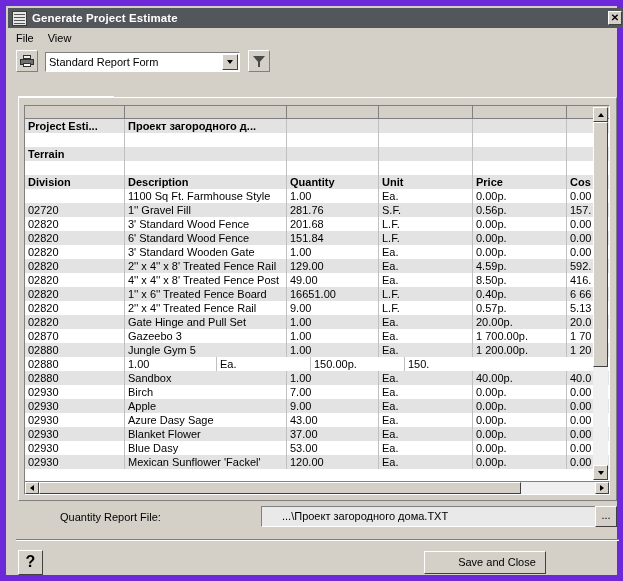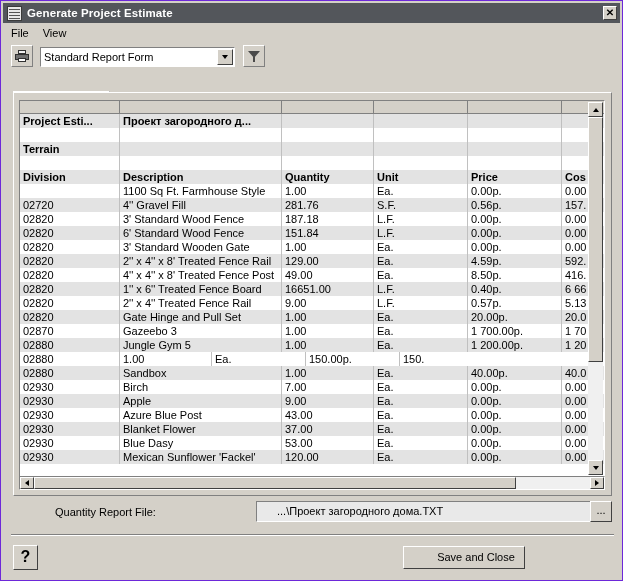--- a/index.html
+++ b/index.html
@@ -8,21 +8,21 @@
     background:#d4d0c8;
     font-family:"Liberation Sans","DejaVu Sans",sans-serif;
     font-size:11px;
     color:#000;
     overflow:hidden;
     -webkit-font-smoothing:none;
   }
   .window{
     position:absolute;left:0;top:0;width:623px;height:581px;
     background:#d4d0c8;
-    border:1px solid #6d28d9;
+    border:6px solid #6d28d9;
     box-sizing:border-box;
   }
   
   .titlebar{
     position:absolute;left:2px;top:2px;width:617px;height:20px;
     background:#53565b;
     display:flex;align-items:center;
     box-sizing:border-box;
   }
   .title-icon{
@@ -272,21 +272,21 @@
     cursor:pointer;
   }
   .btn{
     position:absolute;top:545px;height:23px;
     background:#d4d0c8;
     border-top:1px solid #fff;border-left:1px solid #fff;
     border-right:1px solid #404040;border-bottom:1px solid #404040;
     box-sizing:border-box;
     font-size:11px;line-height:21px;text-align:center;cursor:pointer;
   }
-  .btn-save{left:402px;width:122px;padding-left:24px;}
+  .btn-save{left:418px;width:122px;padding-left:24px;}
   .btn-exit{left:533px;width:78px;}
 </style>
 </head>
 <body>
 
 <div class="window">
 
   <div class="titlebar">
     <span class="title-icon"></span>
     <span class="title-text">Generate Project Estimate</span>
@@ -382,30 +382,30 @@
             <div class="row white">
               <div class="cell c0"></div>
               <div class="cell c1">1100 Sq Ft. Farmhouse Style</div>
               <div class="cell c2">1.00</div>
               <div class="cell c3">Ea.</div>
               <div class="cell c4">0.00р.</div>
               <div class="cell c5">0.00</div>
             </div>
             <div class="row band">
               <div class="cell c0">02720</div>
-              <div class="cell c1">4'' Gravel Fill</div>
+              <div class="cell c1">1'' Gravel Fill</div>
               <div class="cell c2">281.76</div>
               <div class="cell c3">S.F.</div>
               <div class="cell c4">0.56р.</div>
               <div class="cell c5">157.</div>
             </div>
             <div class="row white">
               <div class="cell c0">02820</div>
               <div class="cell c1">3' Standard Wood Fence</div>
-              <div class="cell c2">187.18</div>
+              <div class="cell c2">201.68</div>
               <div class="cell c3">L.F.</div>
               <div class="cell c4">0.00р.</div>
               <div class="cell c5">0.00</div>
             </div>
             <div class="row band">
               <div class="cell c0">02820</div>
               <div class="cell c1">6' Standard Wood Fence</div>
               <div class="cell c2">151.84</div>
               <div class="cell c3">L.F.</div>
               <div class="cell c4">0.00р.</div>
@@ -501,21 +501,21 @@
             <div class="row band">
               <div class="cell c0">02930</div>
               <div class="cell c1">Apple</div>
               <div class="cell c2">9.00</div>
               <div class="cell c3">Ea.</div>
               <div class="cell c4">0.00р.</div>
               <div class="cell c5">0.00</div>
             </div>
             <div class="row white">
               <div class="cell c0">02930</div>
-              <div class="cell c1">Azure Blue Post</div>
+              <div class="cell c1">Azure Dasy Sage</div>
               <div class="cell c2">43.00</div>
               <div class="cell c3">Ea.</div>
               <div class="cell c4">0.00р.</div>
               <div class="cell c5">0.00</div>
             </div>
             <div class="row band">
               <div class="cell c0">02930</div>
               <div class="cell c1">Blanket Flower</div>
               <div class="cell c2">37.00</div>
               <div class="cell c3">Ea.</div>

